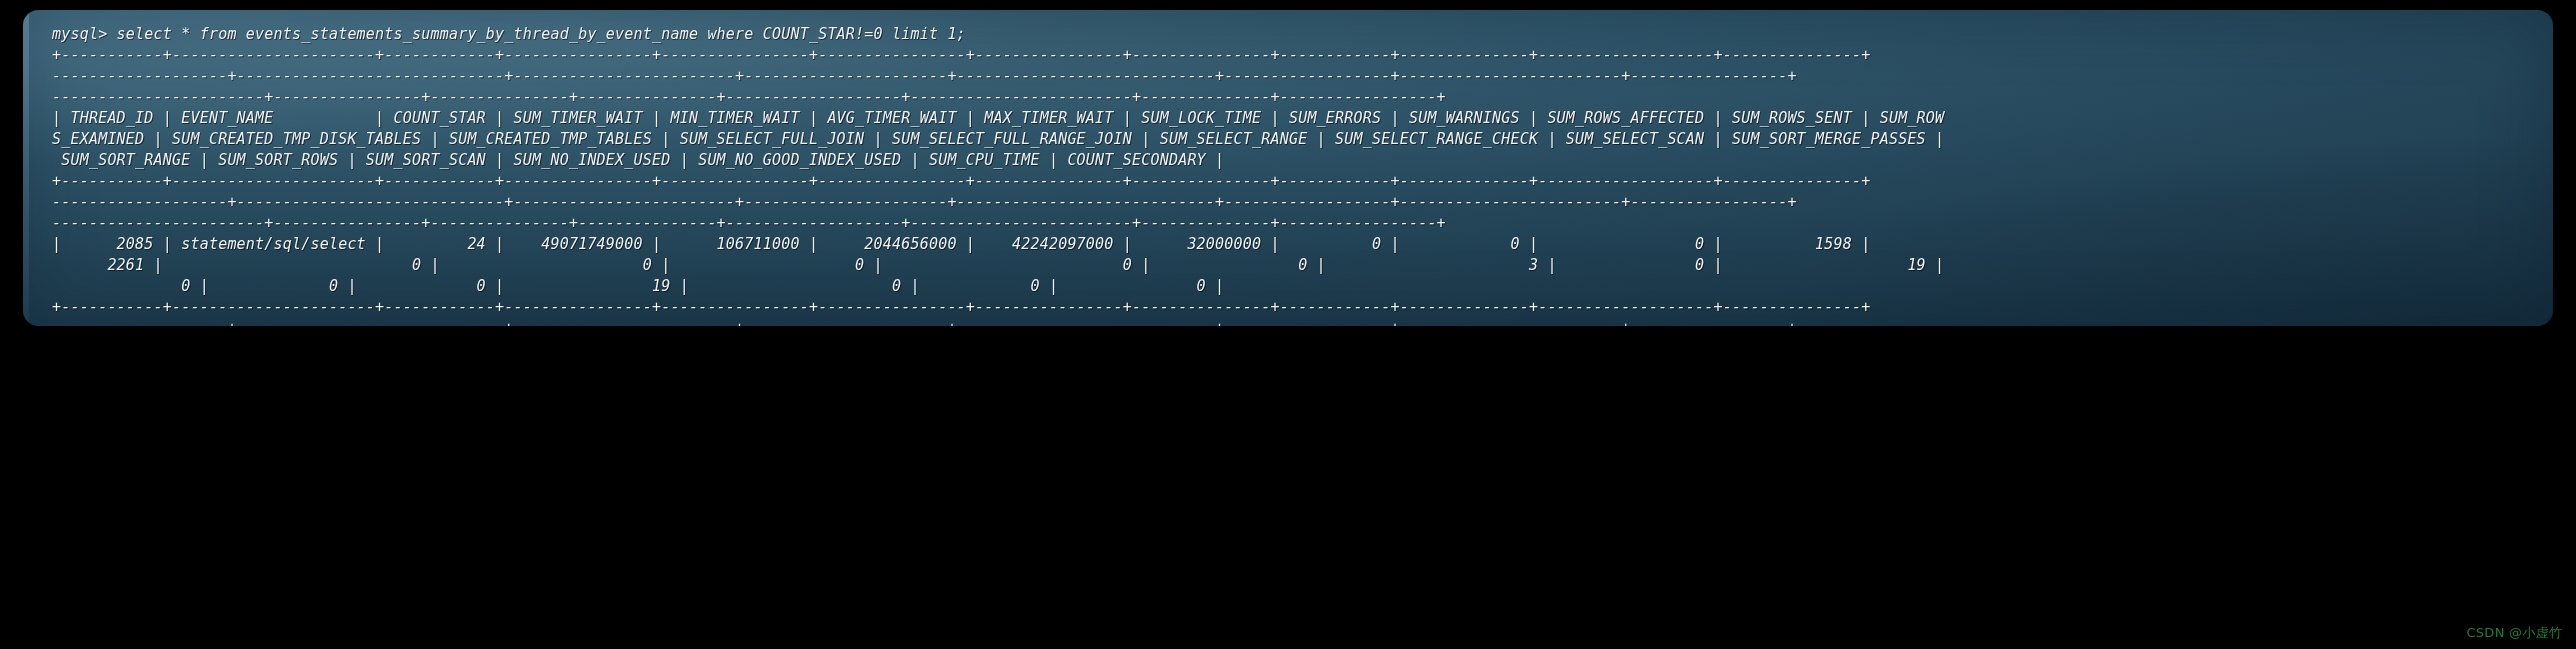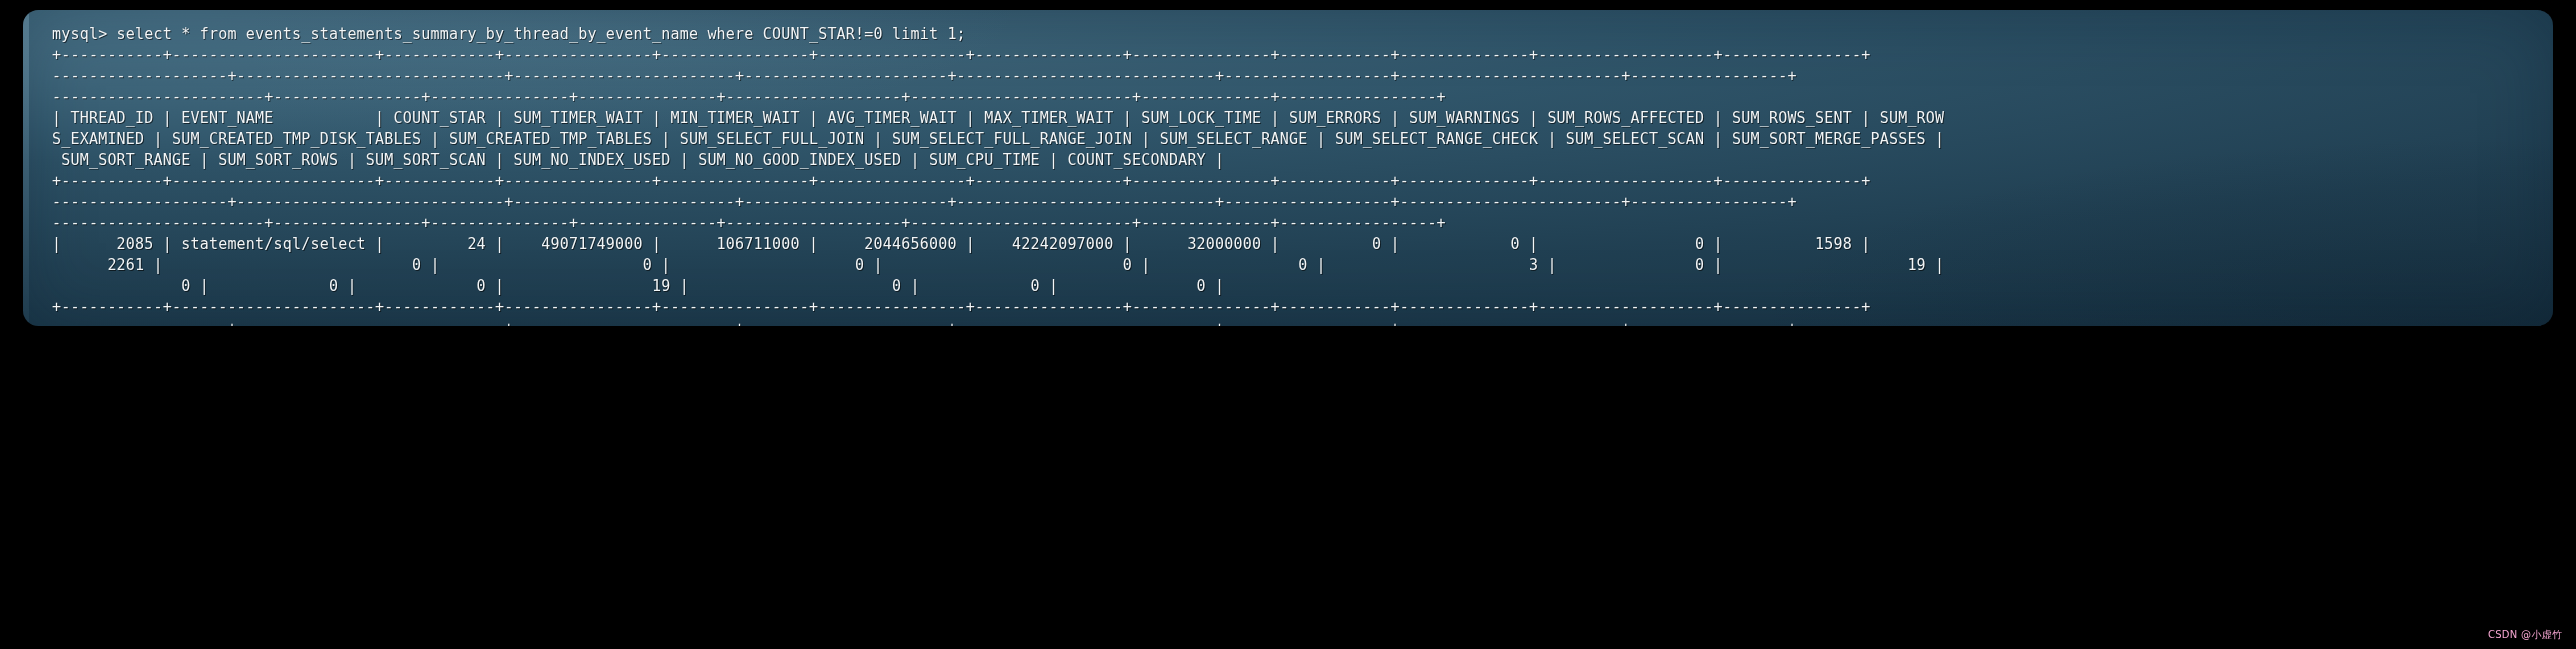--- a/index.html
+++ b/index.html
@@ -75,30 +75,31 @@
     font-size: 15px;
     line-height: 21px;
     letter-spacing: 0.2px;
     color: #f2f6f8;
     white-space: pre;
     text-shadow: 0.9px 0.9px 0 rgba(0,0,0,0.55), 0 0 0.9px rgba(0,0,0,0.4);
   }
   #console-output .line {
     white-space: pre;
     min-height: 21px;
+    font-style: italic;
   }
 
   
   #watermark {
     position: absolute;
     right: 13.7px;
     bottom: 6.9px;
     font-family: "DejaVu Sans", "Liberation Sans", sans-serif;
-    font-size: 10px;
-    color: #f9a8d4;
+    font-size: 13px;
+    color: #15803d;
     letter-spacing: 0.3px;
     z-index: 5;
   }
 </style>
 </head>
 <body>
 
 <div id="screen">
 
   <div id="terminal">

